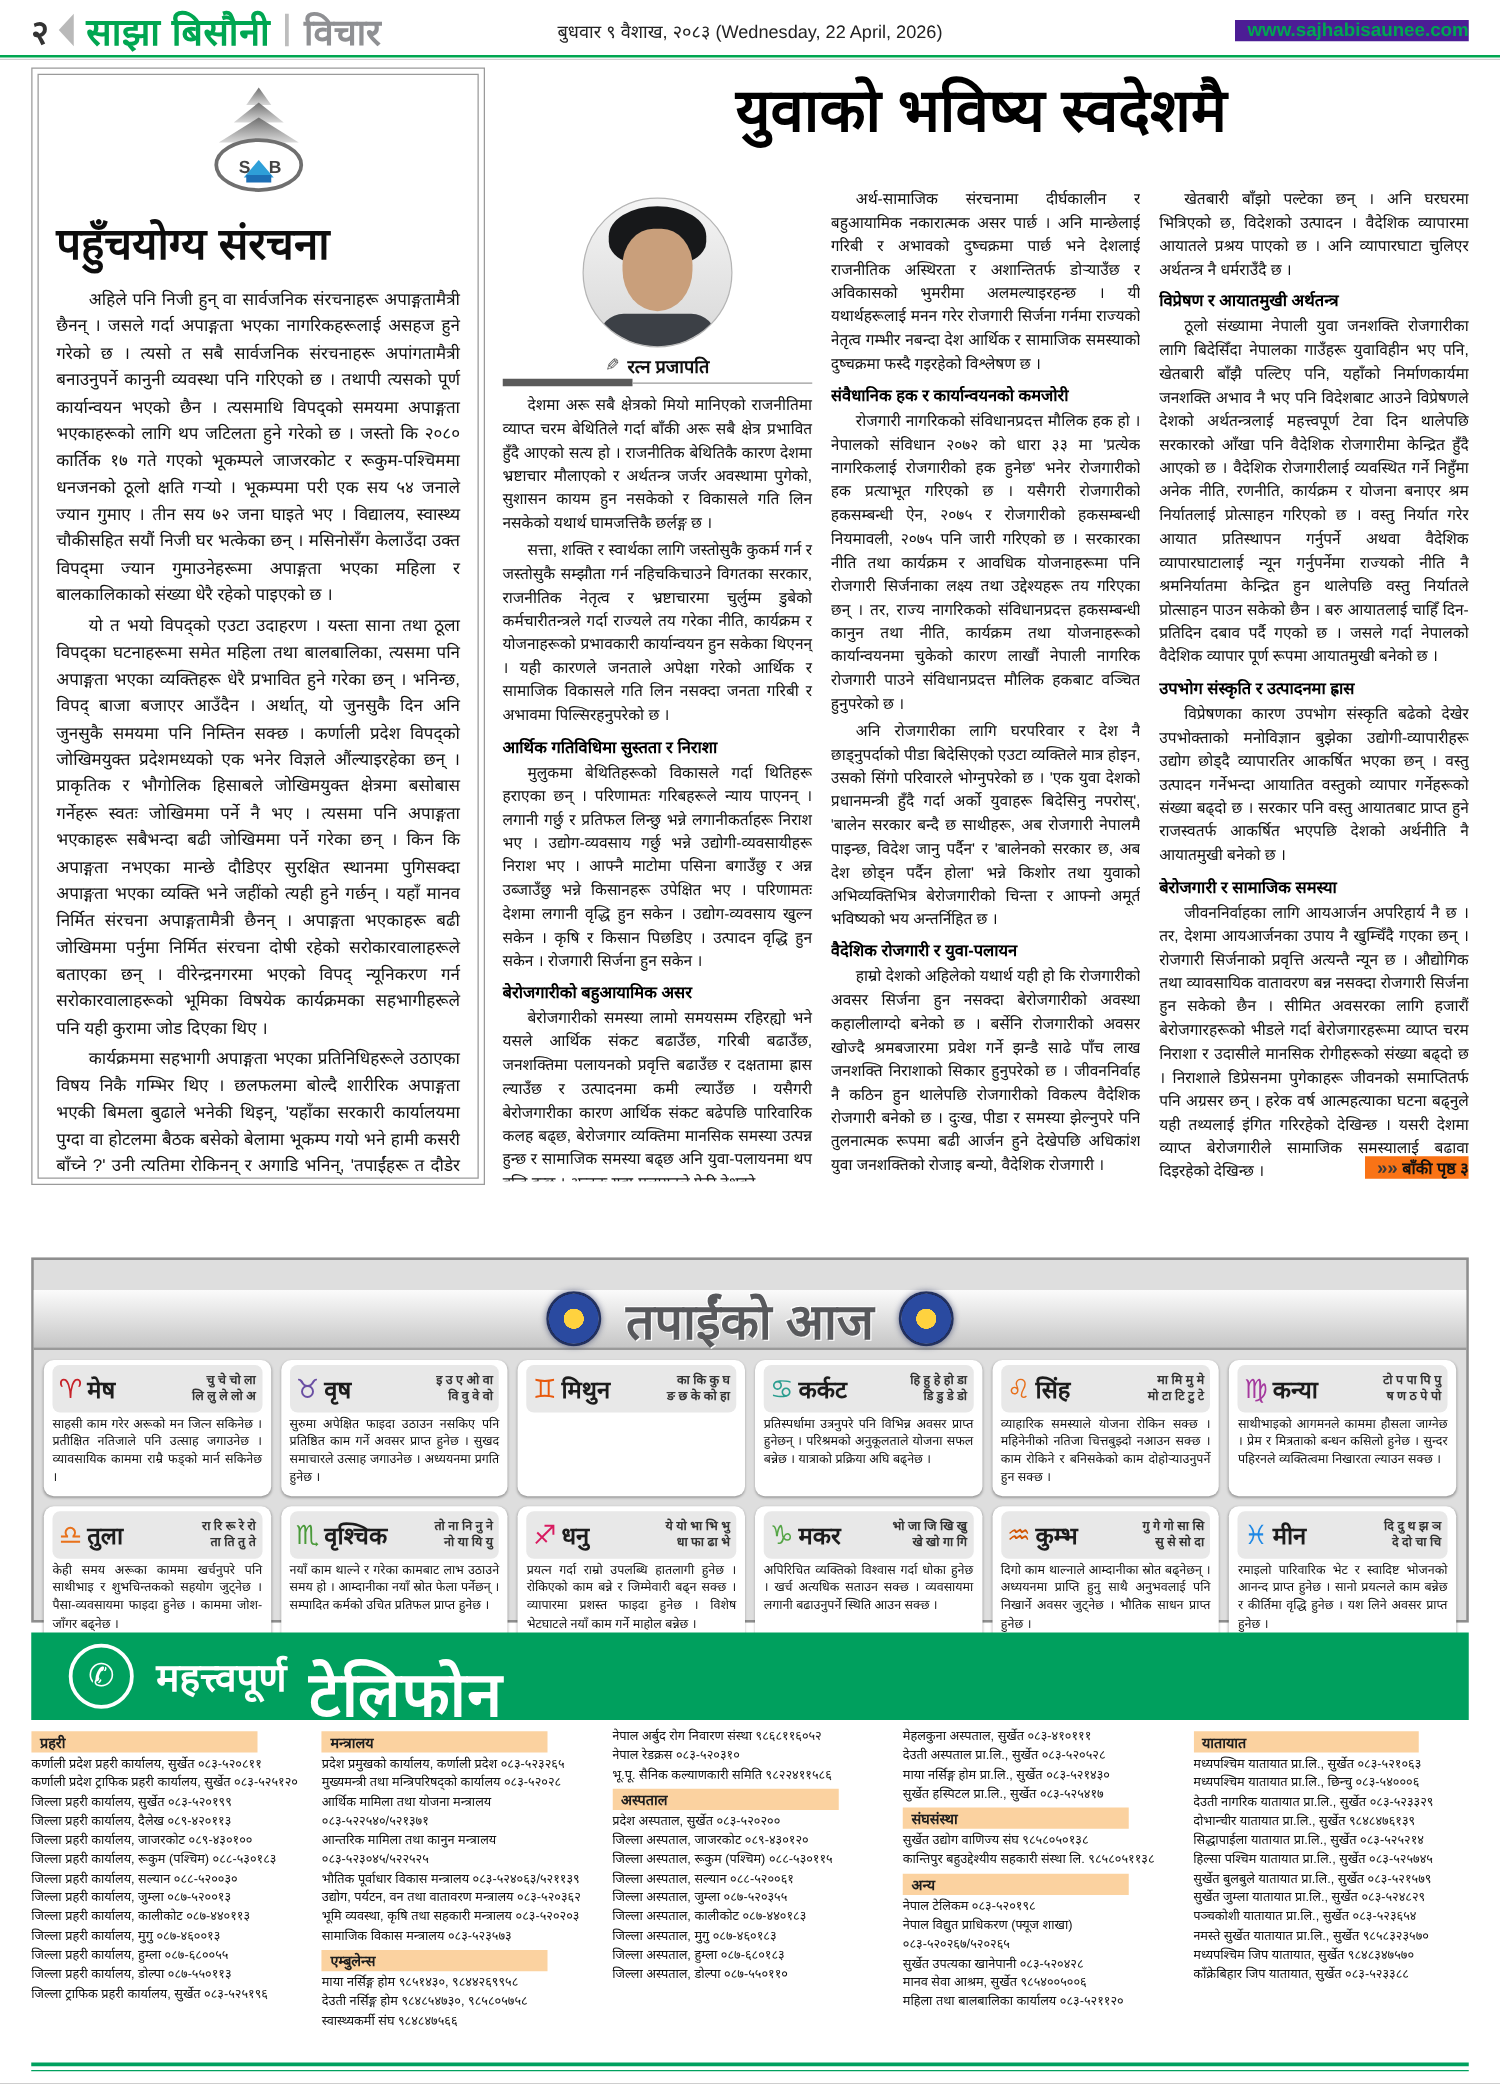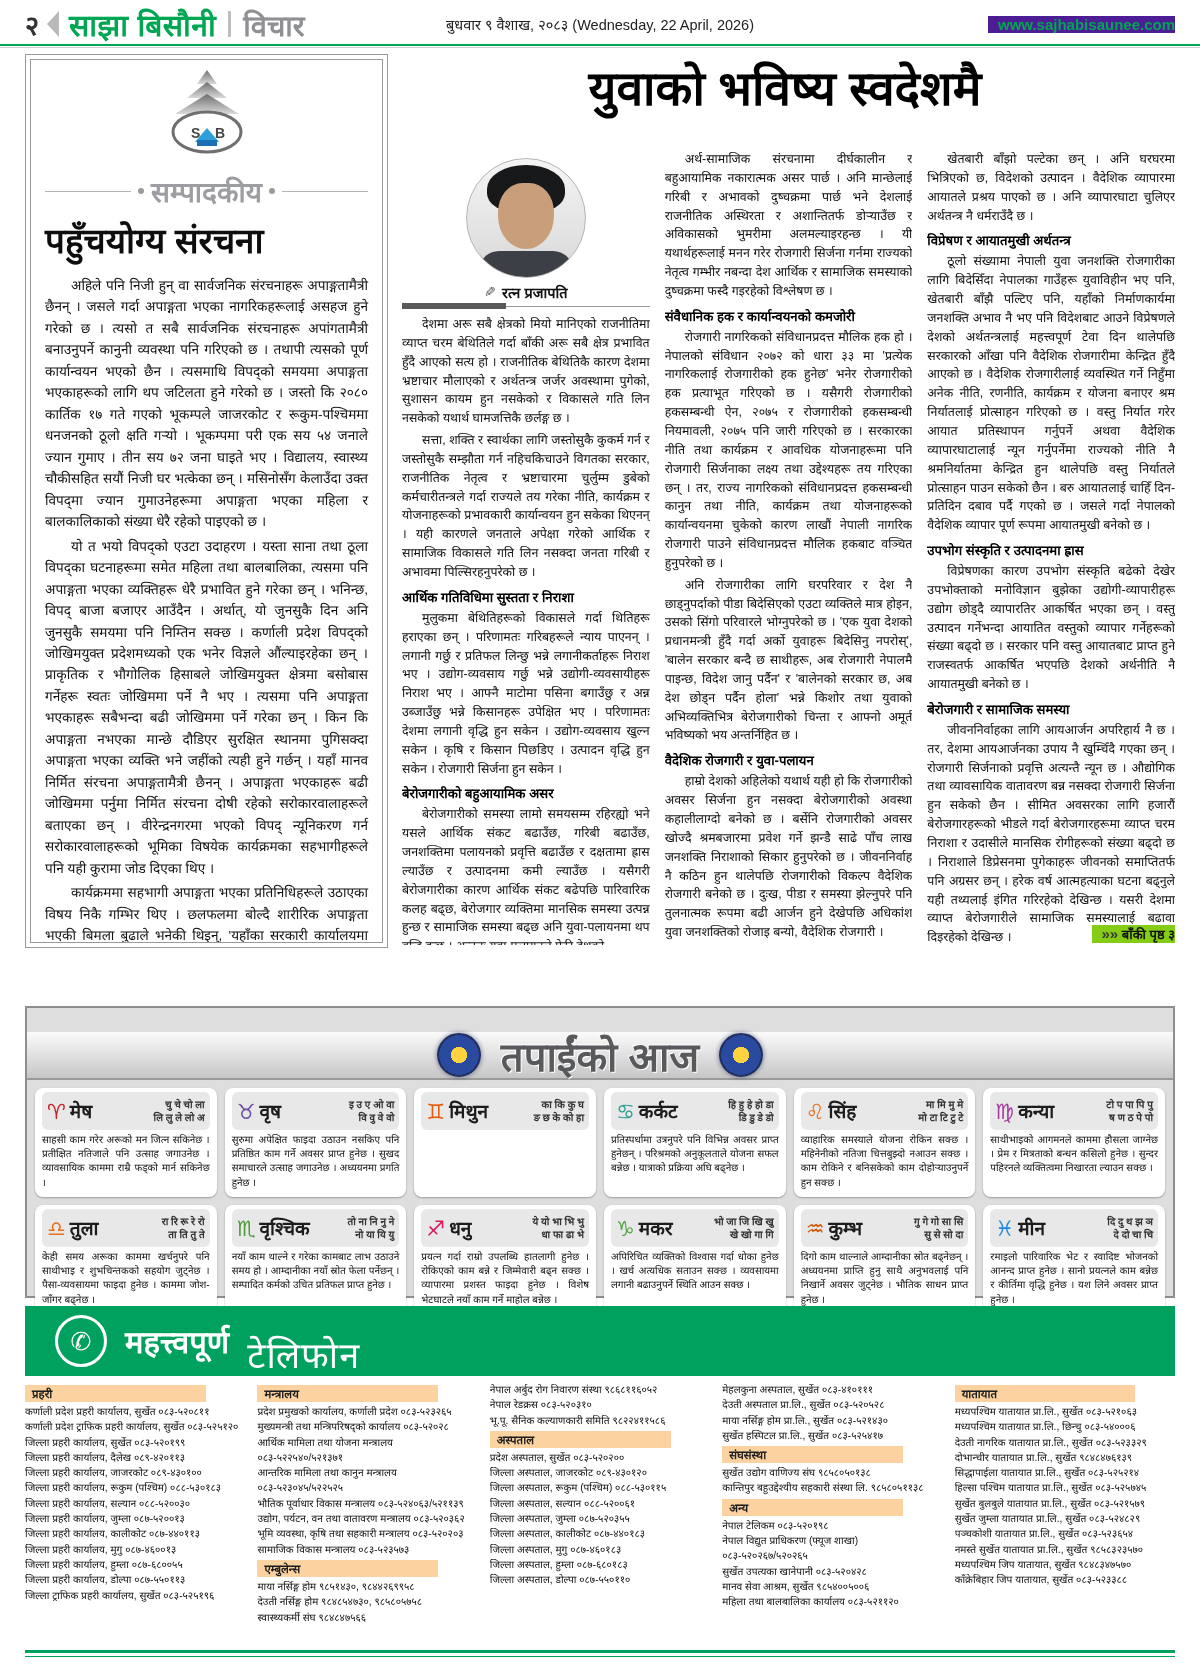--- a/index.html
+++ b/index.html
@@ -37,41 +37,41 @@
   .subhead{font-size:13.2px;font-weight:bold;margin:6px 0 3px;color:#000;}
   .photo{position:relative;width:118px;height:118px;border-radius:50%;overflow:hidden;margin:8px auto 4px;background:linear-gradient(#f4f4f4,#d8d8d8);border:1px solid #b5b5b5;}
   .photo .hair{position:absolute;top:6px;left:20px;right:20px;height:48px;border-radius:55% 55% 45% 45%;background:#17181a;}
   .photo .face{position:absolute;top:24px;left:31px;width:56px;height:66px;border-radius:46% 46% 52% 52%;background:#c99f7b;}
   .photo .torso{position:absolute;bottom:-10px;left:12px;right:12px;height:36px;border-radius:20px 20px 0 0;background:#3c4046;}
   .byline{display:flex;align-items:center;justify-content:center;gap:6px;font-size:14.5px;font-weight:bold;margin:2px 0 1px;}
   .byline .pen{font-size:14px;color:#555;transform:scaleX(-1);}
   .byrule{display:flex;align-items:center;margin:0 0 6px;}
   .byrule .thick{width:42%;height:6px;background:#5a5a5a;}
   .byrule .thin{flex:1;height:1px;background:#9a9a9a;}
-  .continued{position:absolute;right:0;bottom:2px;background:#84cc16;font-size:13px;font-weight:bold;padding-left:10px;}
+  .continued{position:absolute;right:0;bottom:2px;background:#f97316;font-size:13px;font-weight:bold;padding-left:10px;}
   .continued .cc{color:#3a3a3a;font-size:15px;}
 
   
   .horoscope{position:absolute;left:25px;top:1006px;width:1150px;height:292px;border:2px solid #8e8e8e;background:#dedede;box-sizing:border-box;}
   .h-head{height:46px;background:linear-gradient(#fbfbfb,#c6c6c6);border-bottom:2px solid #9a9a9a;display:flex;align-items:center;justify-content:center;gap:20px;margin-top:24px;}
   .h-title{font-size:40px;font-weight:bold;color:#58595c;text-shadow:1px 1px 0 #fff,-1px -1px 0 #fff;}
   .wheel{width:40px;height:40px;border-radius:50%;border:2px solid #23315e;background:radial-gradient(circle,#ffd23f 0 28%,#2a4aa0 29% 70%,#121f4e 71% 100%);box-shadow:0 0 5px rgba(20,30,80,.6);}
   .h-grid{display:grid;grid-template-columns:repeat(6,1fr);grid-template-rows:1fr 1fr;gap:8px;padding:8px;height:calc(100% - 46px);box-sizing:border-box;}
   .zcard{background:#fff;border-radius:8px;padding:4px 7px 3px;overflow:hidden;box-shadow:0 1px 2px rgba(0,0,0,.3);}
   .zhead{background:#e8e8e8;border-radius:6px;display:flex;align-items:center;gap:4px;padding:2px 5px;margin-bottom:3px;min-height:34px;}
   .zicon{font-size:21px;line-height:1;}
   .zname{font-size:19px;font-weight:bold;color:#1c1c1c;white-space:nowrap;}
   .zsyll{margin-left:auto;font-size:10px;font-weight:bold;color:#333;line-height:1.35;text-align:right;}
   .ztext{font-size:10px;line-height:1.42;text-align:justify;margin:0;color:#111;}
 
   
   .pbanner{position:absolute;left:25px;top:1306px;width:1150px;height:70px;background:#00a05e;display:flex;align-items:center;gap:18px;padding-left:30px;box-sizing:border-box;}
   .pb-circle{width:46px;height:46px;border-radius:50%;border:3px solid #fff;display:flex;align-items:center;justify-content:center;color:#fff;font-size:25px;flex:0 0 auto;}
   .pb-small{color:#fff;font-size:31px;font-weight:bold;}
-  .pb-big{color:#fff;font-size:36px;font-weight:normal;letter-spacing:1px;margin-top:26px;}
+  .pb-big{color:#fff;font-size:50px;font-weight:bold;letter-spacing:1px;margin-top:26px;}
   .directory{position:absolute;left:25px;top:1382px;width:1150px;height:264px;display:flex;gap:12px;overflow:hidden;}
   .pcol{flex:1;overflow:hidden;}
   .phead{background:#fbd2a0;font-weight:bold;font-size:11.5px;color:#1d1d1d;padding:1px 7px;margin:3px 0 2px;width:82%;box-sizing:border-box;}
   .pentry{font-size:10.2px;line-height:1.5;color:#111;}
   .brule1{position:absolute;left:25px;right:25px;top:1650px;height:3px;background:#00a05e;}
   .brule2{position:absolute;left:25px;right:25px;top:1656px;height:1px;background:#00a05e;}
 </style>
 </head>
 <body>
 
@@ -100,27 +100,20 @@
           </defs>
         <polygon points="60,2 70,16 50,16" fill="url(#g1)"></polygon>
         <polygon points="60,14 80,30 40,30" fill="url(#g1)"></polygon>
         <polygon points="60,26 92,46 28,46" fill="url(#g1)"></polygon>
         <ellipse cx="60" cy="64" rx="34" ry="20" fill="#fff" stroke="#6f6f6f" stroke-width="3"></ellipse>
         <text x="44" y="70" font-size="14" font-weight="bold" fill="#444">S</text>
         <text x="68" y="70" font-size="14" font-weight="bold" fill="#444">B</text>
         <polygon points="60,60 48,74 72,74" fill="#2e9fd8"></polygon>
         <rect x="50" y="72" width="20" height="6" fill="#1d6fb5"></rect>
       </svg>
-      <div class="edlabel">
-        <span class="ln"></span>
-          <span class="dot"></span>
-        <span class="tx">सम्पादकीय</span>
-        <span class="dot"></span>
-          <span class="ln"></span>
-      </div>
       <div class="ed-title">पहुँचयोग्य संरचना</div>
       <div id="editorial-body">
           <p class="ep">अहिले पनि निजी हुन् वा सार्वजनिक संरचनाहरू अपाङ्गतामैत्री छैनन् । जसले गर्दा अपाङ्गता भएका नागरिकहरूलाई असहज हुने गरेको छ । त्यसो त सबै सार्वजनिक संरचनाहरू अपांगतामैत्री बनाउनुपर्ने कानुनी व्यवस्था पनि गरिएको छ । तथापी त्यसको पूर्ण कार्यान्वयन भएको छैन । त्यसमाथि विपद्‌को समयमा अपाङ्गता भएकाहरूको लागि थप जटिलता हुने गरेको छ । जस्तो कि २०८० कार्तिक १७ गते गएको भूकम्पले जाजरकोट र रूकुम-पश्चिममा धनजनको ठूलो क्षति गऱ्यो । भूकम्पमा परी एक सय ५४ जनाले ज्यान गुमाए । तीन सय ७२ जना घाइते भए । विद्यालय, स्वास्थ्य चौकीसहित सयौं निजी घर भत्केका छन् । मसिनोसँग केलाउँदा उक्त विपद्‌मा ज्यान गुमाउनेहरूमा अपाङ्गता भएका महिला र बालकालिकाको संख्या धेरै रहेको पाइएको छ ।</p>
           <p class="ep">यो त भयो विपद्‌को एउटा उदाहरण । यस्ता साना तथा ठूला विपद्‌का घटनाहरूमा समेत महिला तथा बालबालिका, त्यसमा पनि अपाङ्गता भएका व्यक्तिहरू धेरै प्रभावित हुने गरेका छन् । भनिन्छ, विपद् बाजा बजाएर आउँदैन । अर्थात्, यो जुनसुकै दिन अनि जुनसुकै समयमा पनि निम्तिन सक्छ । कर्णाली प्रदेश विपद्‌को जोखिमयुक्त प्रदेशमध्यको एक भनेर विज्ञले औंल्याइरहेका छन् । प्राकृतिक र भौगोलिक हिसाबले जोखिमयुक्त क्षेत्रमा बसोबास गर्नेहरू स्वतः जोखिममा पर्ने नै भए । त्यसमा पनि अपाङ्गता भएकाहरू सबैभन्दा बढी जोखिममा पर्ने गरेका छन् । किन कि अपाङ्गता नभएका मान्छे दौडिएर सुरक्षित स्थानमा पुगिसक्दा अपाङ्गता भएका व्यक्ति भने जहींको त्यही हुने गर्छन् । यहाँ मानव निर्मित संरचना अपाङ्गतामैत्री छैनन् । अपाङ्गता भएकाहरू बढी जोखिममा पर्नुमा निर्मित संरचना दोषी रहेको सरोकारवालाहरूले बताएका छन् । वीरेन्द्रनगरमा भएको विपद् न्यूनिकरण गर्न सरोकारवालाहरूको भूमिका विषयेक कार्यक्रमका सहभागीहरूले पनि यही कुरामा जोड दिएका थिए ।</p>
           <p class="ep">कार्यक्रममा सहभागी अपाङ्गता भएका प्रतिनिधिहरूले उठाएका विषय निकै गम्भिर थिए । छलफलमा बोल्दै शारीरिक अपाङ्गता भएकी बिमला बुढाले भनेकी थिइन्, 'यहाँका सरकारी कार्यालयमा पुग्दा वा होटलमा बैठक बसेको बेलामा भूकम्प गयो भने हामी कसरी बाँच्ने ?' उनी त्यतिमा रोकिनन् र अगाडि भनिन्, 'तपाईंहरू त दौडेर सुरक्षित स्थानमा पुग्नु होला, तर म कसरी निस्किन्छु ?' उनले विपद्‌का बेला बाहिर निस्किने आकस्मिक ढोकासमेत सरकारी कार्यालय वा होटल, अस्पतालमा नभएको भन्दै गुनासो गरिन् । बिमलाले भनेजस्तै सार्वजनिक र निजी घर तथा अन्य भौतिक संरचनाहरू अपाङ्गतामैत्री नहुनुले उनीहरूको जीवनयापन थप जटिल बनाइरहेको छ । यसमा सबैको ध्यान जान जरूरी छ । घरमा होस् वा अन्य सार्वजनिक क्षेत्रमा अपाङ्गता भएका नागरिकका लागि उक्तिकै सहज र पहुँचयोग्य हुनु अपरिहार्य छ ।</p>
         </div>
     </div>
   </div>
 
   <div class="headline">युवाको भविष्य स्वदेशमै</div>

